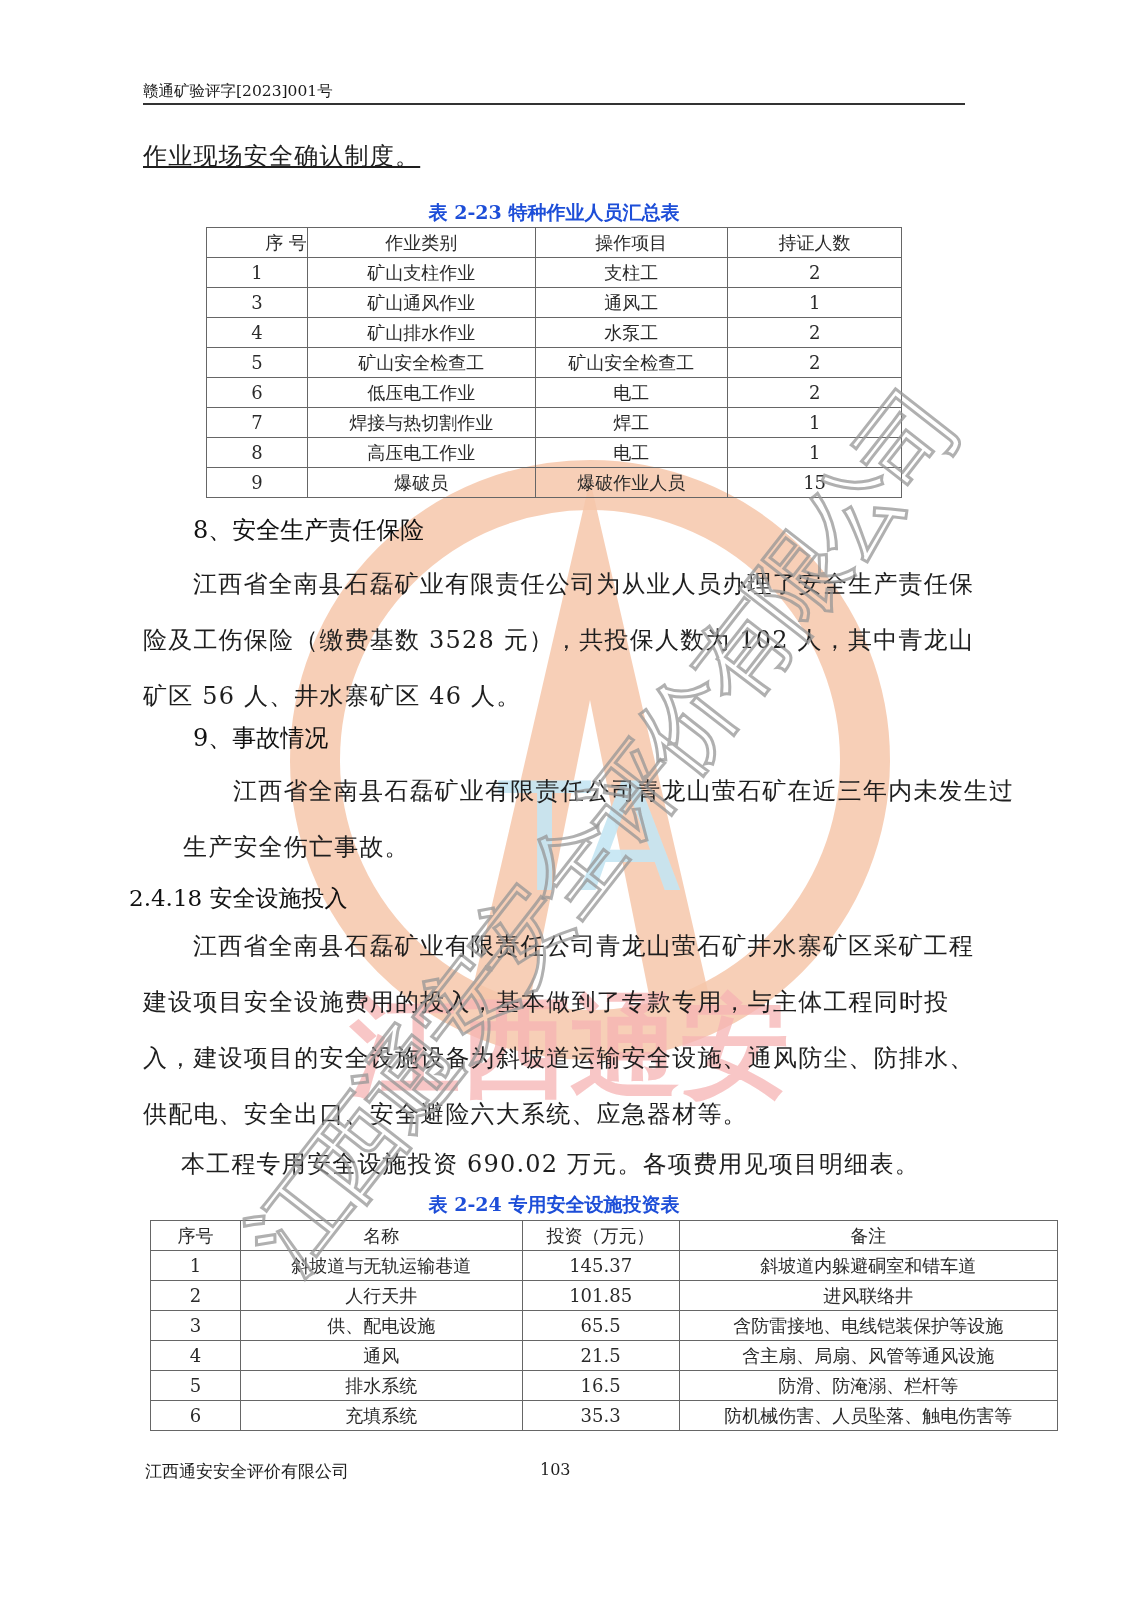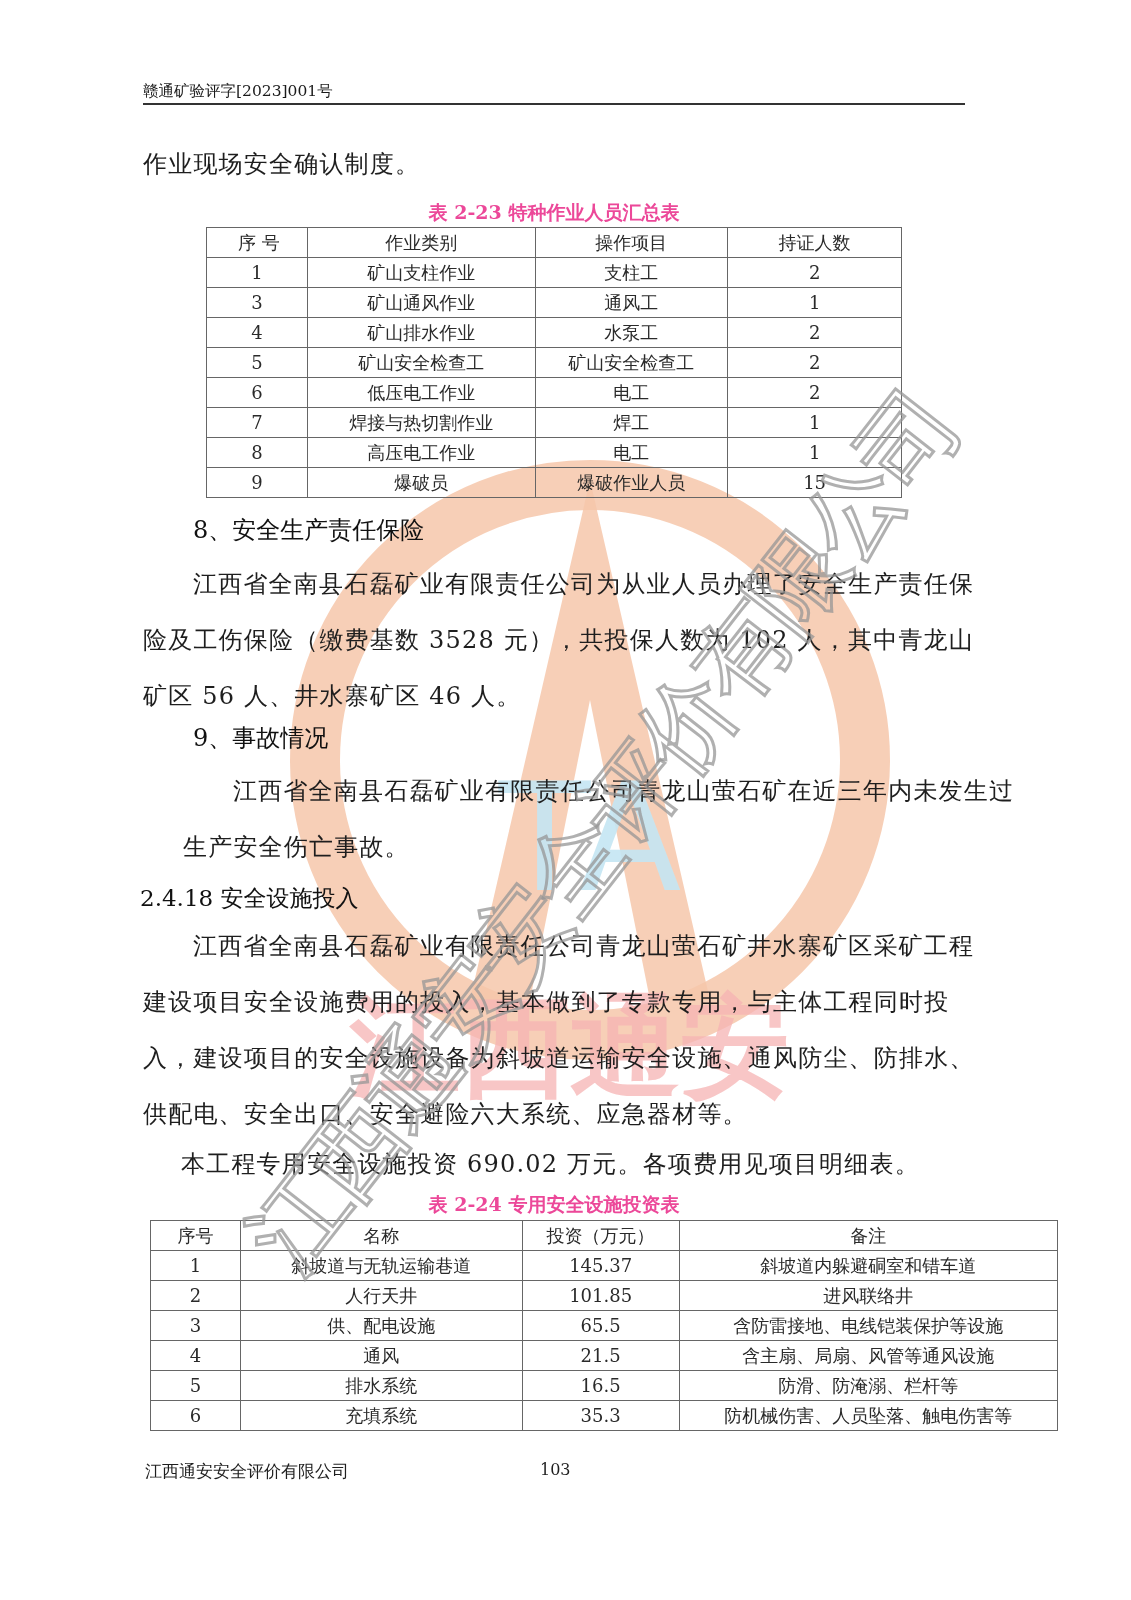--- a/index.html
+++ b/index.html
@@ -9,54 +9,54 @@
   }
   .header {
     position: absolute; left: 143px; top: 76px; width: 822px; height: 26px;
     font-size: 15.5px; display: flex; justify-content: space-between; align-items: flex-end;
     color: #1a1a1a; white-space: nowrap;
   }
   .header-rule { position: absolute; left: 143px; top: 103px; width: 822px; height: 0; border-top: 2px solid #333; }
   .para { position: absolute; left: 143px; width: 840px; font-size: 24px; line-height: 56px; color: #1e1e1e; letter-spacing: 1.2px; }
   .indent { text-indent: 50px; }
   .h-bold { position: absolute; font-weight: normal; font-size: 24px; color: #111; }
-  .caption { position: absolute; font-weight: bold; font-size: 19px; color: #ec4899; text-align: center; }
+  .caption { position: absolute; font-weight: bold; font-size: 19px; color: #1d4ed8; text-align: center; }
   table.doc { position: absolute; border-collapse: collapse; font-size: 18px; color: #2a2a2a; }
   table.doc td { border: 1px solid #666; text-align: center; padding: 0; height: 29px; }
   .footer { position: absolute; top: 1460px; font-size: 17px; color: #1e1e1e; }
   .watermark { position: absolute; pointer-events: none; }
 </style>
 </head>
 <body>
 
 <svg class="watermark" style="left:0;top:0;" width="1131" height="1600" viewBox="0 0 1131 1600">
   <circle cx="590" cy="760" r="275" fill="none" stroke="#f6c7aa" stroke-width="50" opacity="0.85"></circle>
   <polygon points="590,480 470,1000 530,1000 590,700 650,1000 710,1000" fill="#f6c7aa" opacity="0.85"></polygon>
   <text x="590" y="890" text-anchor="middle" font-size="150" font-family="DejaVu Sans, sans-serif" fill="#c5e6f3" opacity="0.9">TA</text>
   <text x="570" y="1085" text-anchor="middle" font-size="110" font-weight="bold" font-family="DejaVu Sans, sans-serif" fill="#f6b4b4" opacity="0.75">江西通安</text>
 </svg>
 
 <div class="header">
   <span>赣通矿验评字[2023]001号</span>
 </div>
 <div class="header-rule"></div>
 
-<div class="para" style="top:136px;">作业现场安全确认制度。</div>
+<div class="para" style="top:128px;text-decoration:underline;">作业现场安全确认制度。</div>
 
 <div class="caption" style="left:206px;top:200px;width:696px;">表 2-23  特种作业人员汇总表</div>
 <table class="doc" style="left:206px;top:227px;width:696px;">
   <colgroup>
       <col style="width:101px">
       <col style="width:228px">
       <col style="width:193px">
       <col style="width:174px">
     </colgroup>
   <tbody>
       <tr>
-    <td style="text-align:center;padding-left:4px;">序  号</td>
+    <td style="text-align:right;padding-left:4px;">序  号</td>
     <td>作业类别</td>
     <td>操作项目</td>
     <td>持证人数</td>
   </tr>
   <tr>
         <td>1</td>
         <td>矿山支柱作业</td>
         <td>支柱工</td>
         <td>2</td>
       </tr>
@@ -104,21 +104,21 @@
       </tr>
 </tbody>
   </table>
 
 <div class="h-bold" style="left:193px;top:514px;">8、安全生产责任保险</div>
 <div class="para indent" style="top:556px;">江西省全南县石磊矿业有限责任公司为从业人员办理了安全生产责任保险及工伤保险（缴费基数 3528 元），共投保人数为 102 人，其中青龙山矿区 56 人、井水寨矿区 46 人。</div>
 
 <div class="h-bold" style="left:193px;top:722px;">9、事故情况</div>
 <div class="para indent" style="top:763px;margin-left:40px;">江西省全南县石磊矿业有限责任公司青龙山萤石矿在近三年内未发生过生产安全伤亡事故。</div>
 
-<div class="h-bold" style="left:140px;top:883px;font-size:23px;">2.4.18 安全设施投入</div>
+<div class="h-bold" style="left:129px;top:883px;font-size:23px;">2.4.18 安全设施投入</div>
 <div class="para indent" style="top:918px;">江西省全南县石磊矿业有限责任公司青龙山萤石矿井水寨矿区采矿工程建设项目安全设施费用的投入，基本做到了专款专用，与主体工程同时投入，建设项目的安全设施设备为斜坡道运输安全设施、通风防尘、防排水、供配电、安全出口、安全避险六大系统、应急器材等。</div>
 <div class="para" style="top:1136px;text-indent:38px;">本工程专用安全设施投资 690.02 万元。各项费用见项目明细表。</div>
 
 <div class="caption" style="left:150px;top:1192px;width:808px;">表 2-24  专用安全设施投资表</div>
 <table class="doc" style="left:150px;top:1220px;width:908px;padding-left:48px;">
   <colgroup>
       <col style="width:80px">
       <col style="width:251px">
       <col style="width:140px">
       <col style="width:337px">

